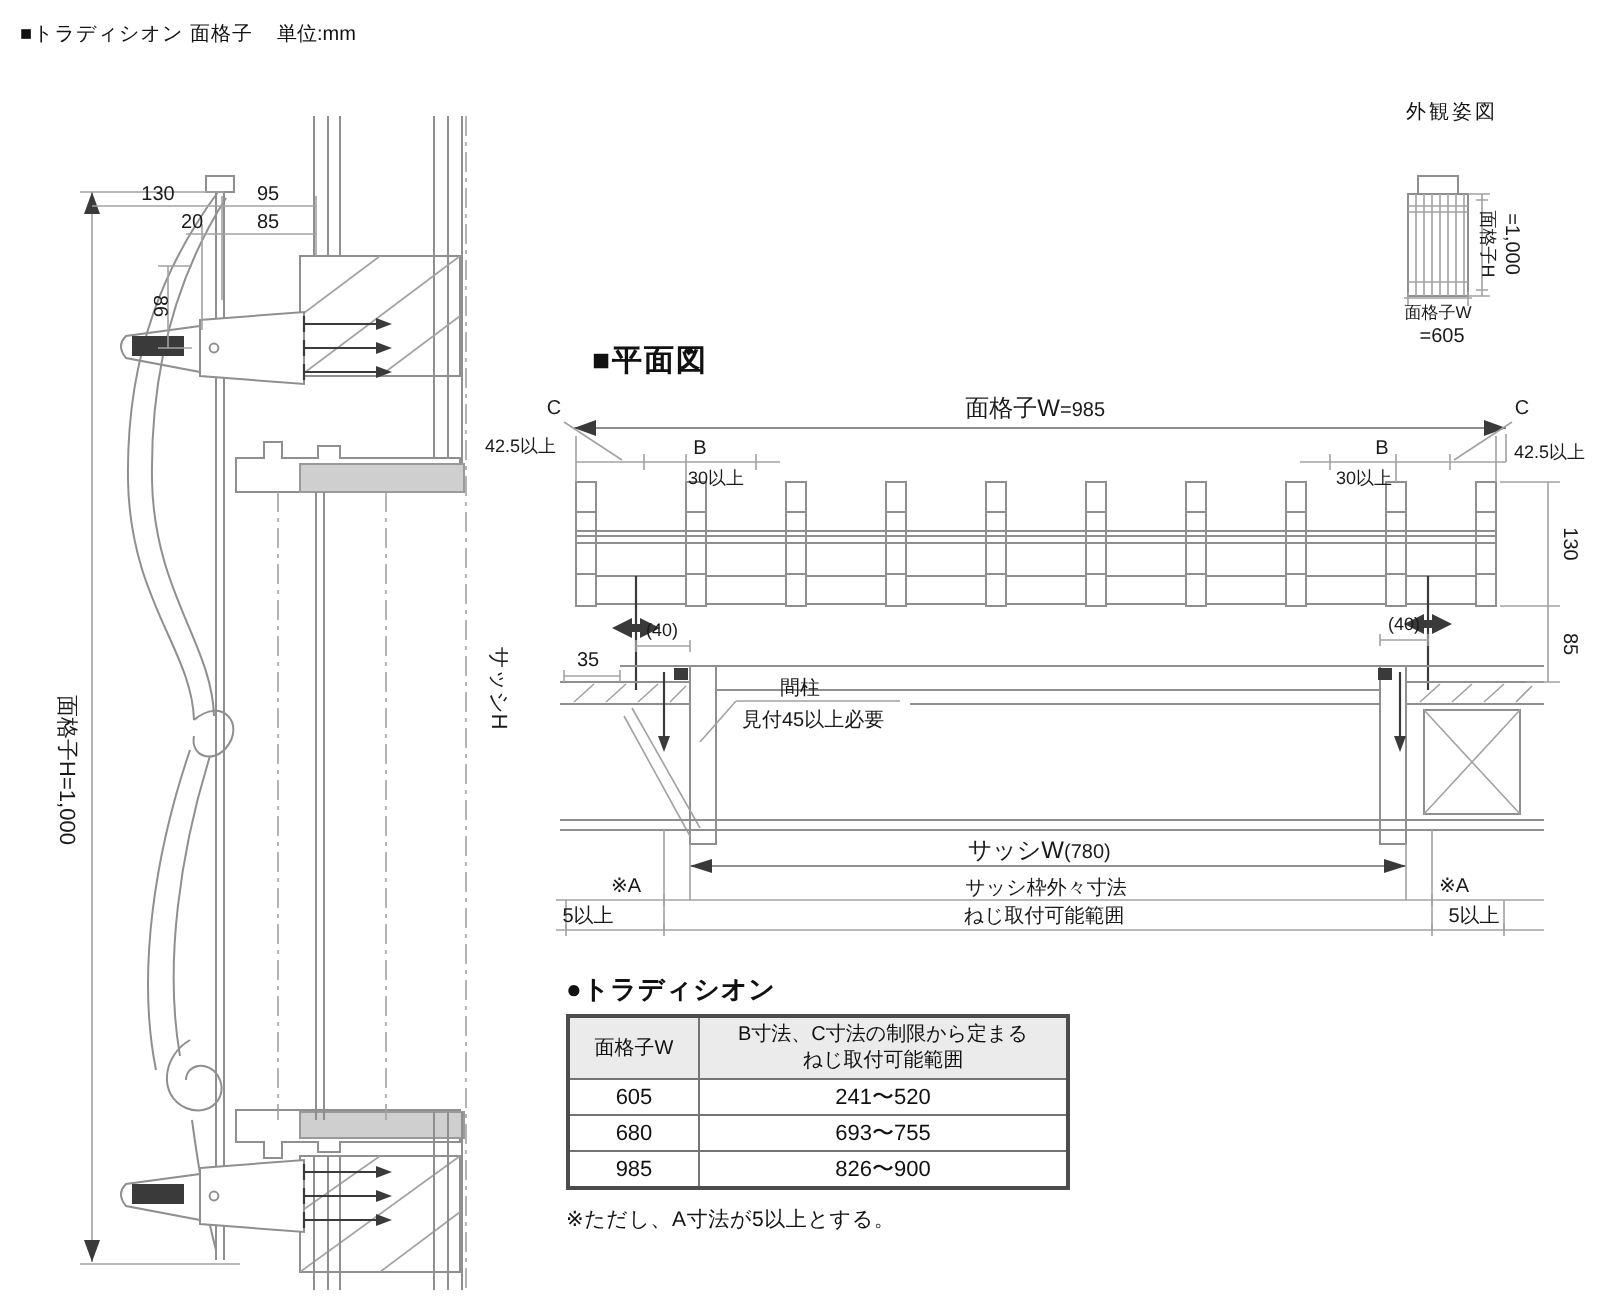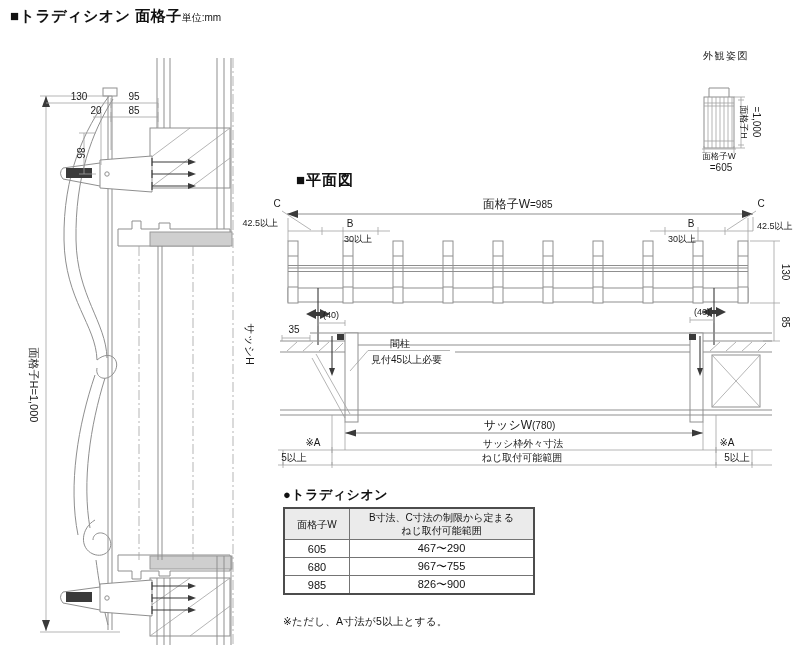--- a/index.html
+++ b/index.html
@@ -11,32 +11,32 @@
   .f8{font-size:8.5px}.f9{font-size:9px}.f10{font-size:10px}.f11{font-size:11px}.f12{font-size:12px}
   .mid{text-anchor:middle}.end{text-anchor:end}
   .g{stroke:#8f8f8f;stroke-width:1;fill:none}
   .gt{stroke:#a2a2a2;stroke-width:.8;fill:none}
   .d2{stroke:#3a3a3a;stroke-width:1.1;fill:none}
   .fd{fill:#3a3a3a;stroke:none}
   .w{fill:#fff;stroke:#8f8f8f;stroke-width:1}
   .dd{stroke-dasharray:10 3 2 3}
   .grayfill{fill:#cfcfcf;stroke:#9a9a9a;stroke-width:1}
   #title{left:10px;top:7px}
-  #title .h{font-size:15px;font-weight:bold;letter-spacing:.5px}
-  #title .u{font-size:10px;margin-left:0}
+  #title .h{font-size:10px;font-weight:normal;letter-spacing:.5px}
+  #title .u{font-size:10px;margin-left:12px}
   #planHeading{left:296px;top:171px;font-size:15px;font-weight:bold;letter-spacing:1px}
   #appHeading{left:703px;top:49px;font-size:10px;letter-spacing:1.5px}
   #tableBlock{left:283px;top:486px;width:262px}
   #tableBlock h3{font-size:13px;font-weight:bold;margin:0 0 3px 0;letter-spacing:.5px}
   #tableBlock table{border-collapse:collapse;border:2px solid #4c4c4c;width:252px}
   #tableBlock th,#tableBlock td{border:1px solid #747474;text-align:center}
   #tableBlock th{background:#ebebeb;font-weight:normal;font-size:10px;padding:2px 3px;line-height:1.3}
   #tableBlock td{font-size:11px;padding:1px 3px;height:15px}
   #tableBlock .c1{width:58px}
-  #tableBlock .note{font-size:10.5px;margin-top:20px;letter-spacing:.3px}
+  #tableBlock .note{font-size:10.5px;margin-top:8px;letter-spacing:.3px}
 </style>
 </head>
 <body>
 
 <div class="abs" id="title">
   <span class="h">■トラディシオン 面格子</span><span class="u">単位:mm</span>
 </div>
 
 <div class="abs" id="planHeading">■平面図</div>
 <div class="abs" id="appHeading">外観姿図</div>
@@ -233,25 +233,25 @@
         <th class="c1">面格子W</th>
         <th>
           <div>B寸法、C寸法の制限から定まる</div>
           <div>ねじ取付可能範囲</div>
         </th>
       </tr>
     </thead>
     <tbody>
       <tr>
         <td>605</td>
-        <td>467〜290</td>
+        <td>241〜520</td>
       </tr>
       <tr>
         <td>680</td>
-        <td>967〜755</td>
+        <td>693〜755</td>
       </tr>
       <tr>
         <td>985</td>
         <td>826〜900</td>
       </tr>
     </tbody>
   </table>
   <div class="note">※ただし、A寸法が5以上とする。</div>
 </div>
 

